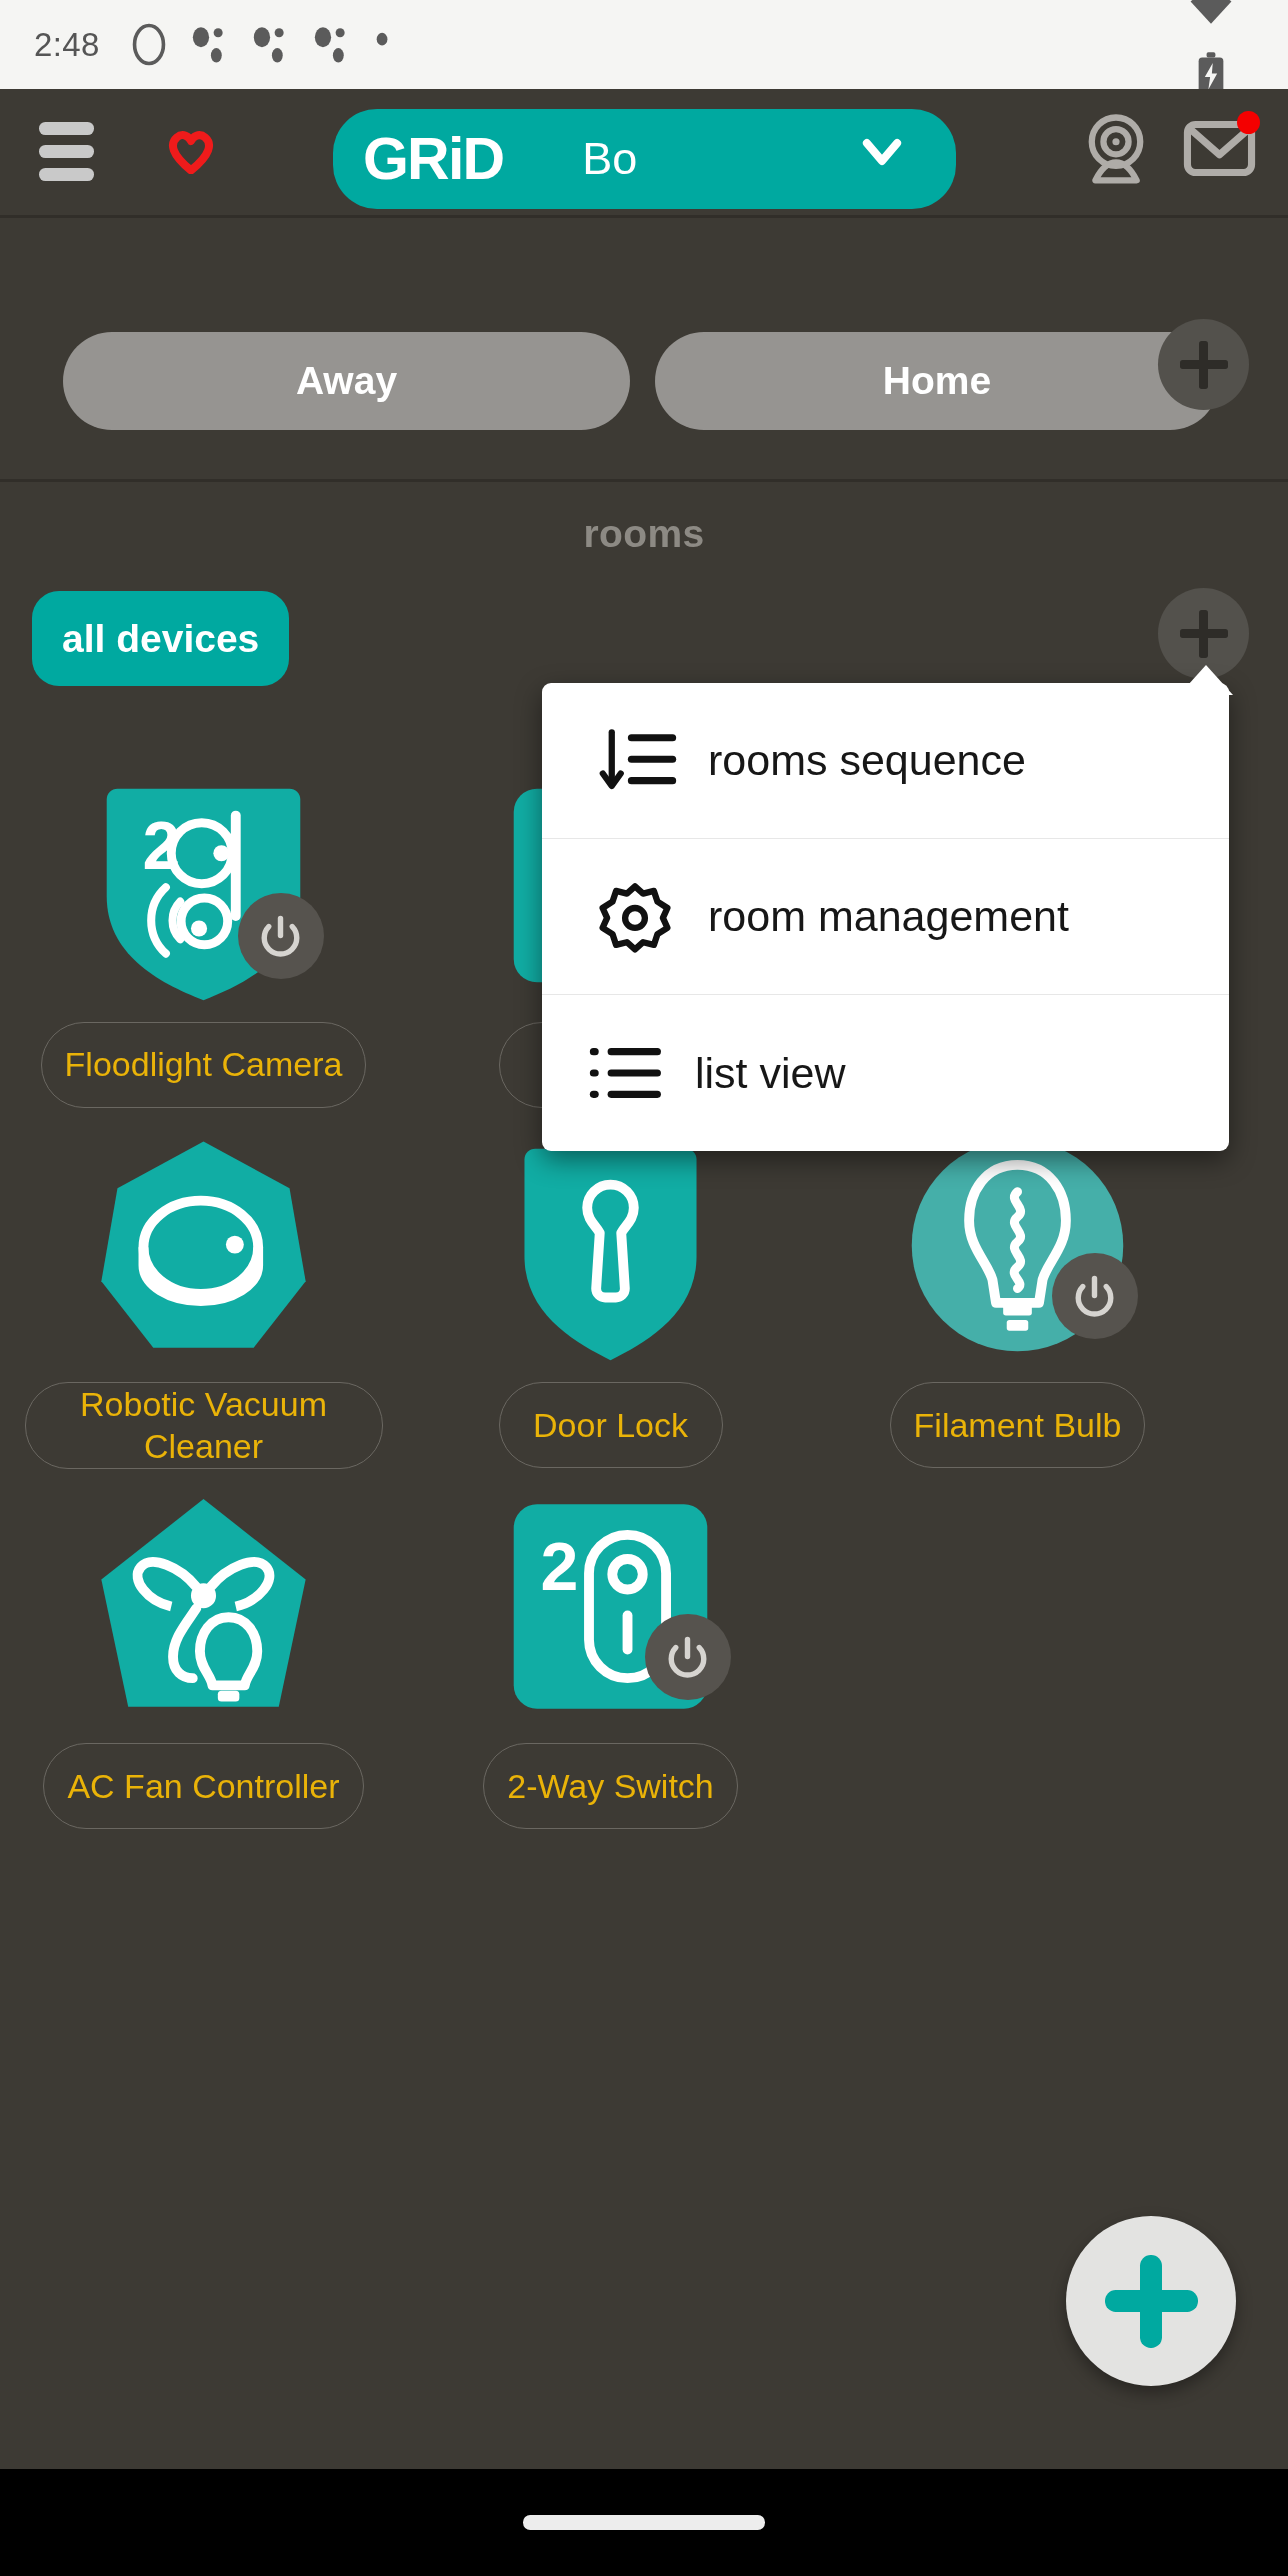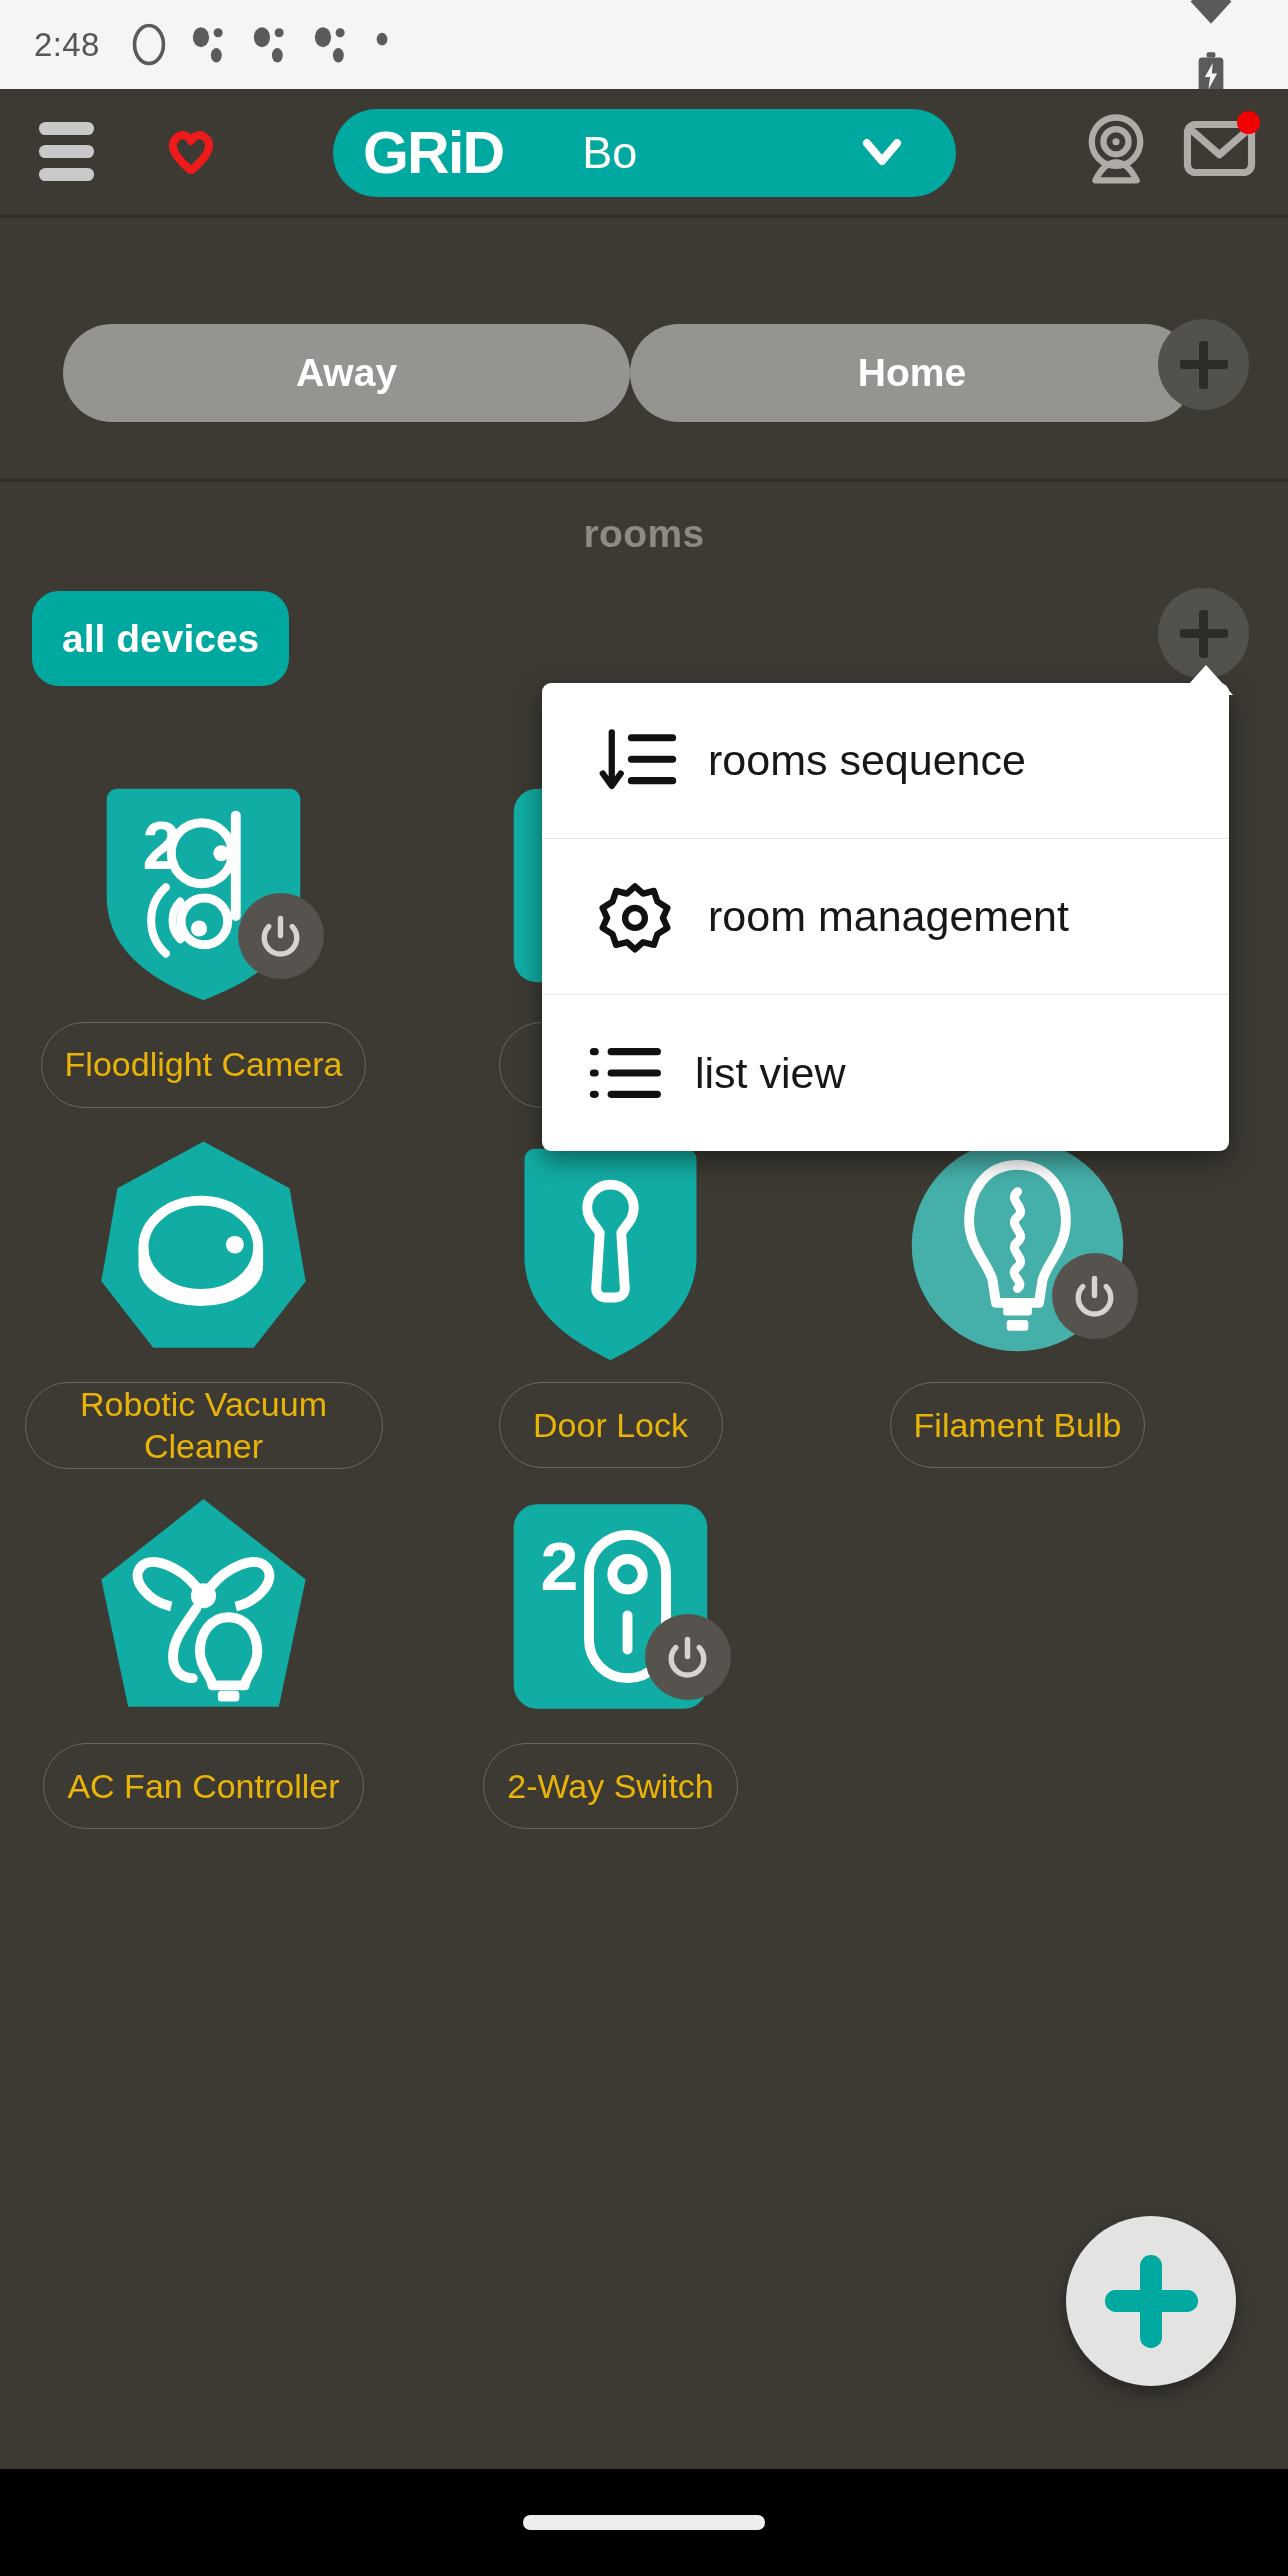--- a/index.html
+++ b/index.html
@@ -26,21 +26,21 @@
   
   .appbar{
     position:absolute; top:89px; left:0; width:1288px; height:125px;
     background:#3D3A34; display:flex; align-items:center; padding:0 39px;
   }
   .hamburger{ width:55px; display:flex; flex-direction:column; gap:10.7px; }
   .hamburger span{ display:block; height:12.5px; border-radius:6.3px; background:#C9C9C9; }
   .heart-btn{ margin-left:72px; }
   .grid-pill{
     position:absolute; left:333px; top:19.7px;
-    width:623px; height:88px; border-radius:44px;
+    width:623px; height:100px; border-radius:44px;
     background:#00A9A0; display:flex; align-items:center;
   }
   .grid-logo{
     margin-left:30px;
     font-size:59px; font-weight:bold; color:#fff;
     letter-spacing:-1.8px; font-family:"Liberation Sans", sans-serif;
   }
   .grid-home{
     margin-left:79px; font-size:45px; color:#fff;
   }
@@ -57,21 +57,21 @@
     width:100%; text-align:center; color:#8D8A84;
     font-size:39px; font-weight:bold; letter-spacing:0.4px;
   }
   .divider{ width:100%; height:2.7px; background:#312E29; }
 
   
   .scenes-sec{ position:absolute; top:215px; left:0; width:1288px; height:265px; }
   .scenes-sec .section-title{ margin-top:30px; }
   .scenes-row{
     position:absolute; top:109px; left:0; width:1156px; height:106px;
-    display:flex; align-items:flex-start; padding-left:63px; 
+    display:flex; align-items:flex-end; padding-left:63px; gap:25px;
   }
   .scene-pill{
     height:98px; border-radius:49px; background:#969491;
     display:flex; align-items:center; justify-content:center;
     color:#fff; font-size:39px; font-weight:bold;
     flex:0 0 auto;
   }
   .scene-pill.w1{ width:567px; }
   .scene-pill.w2{ width:564px; }
   .round-add{

